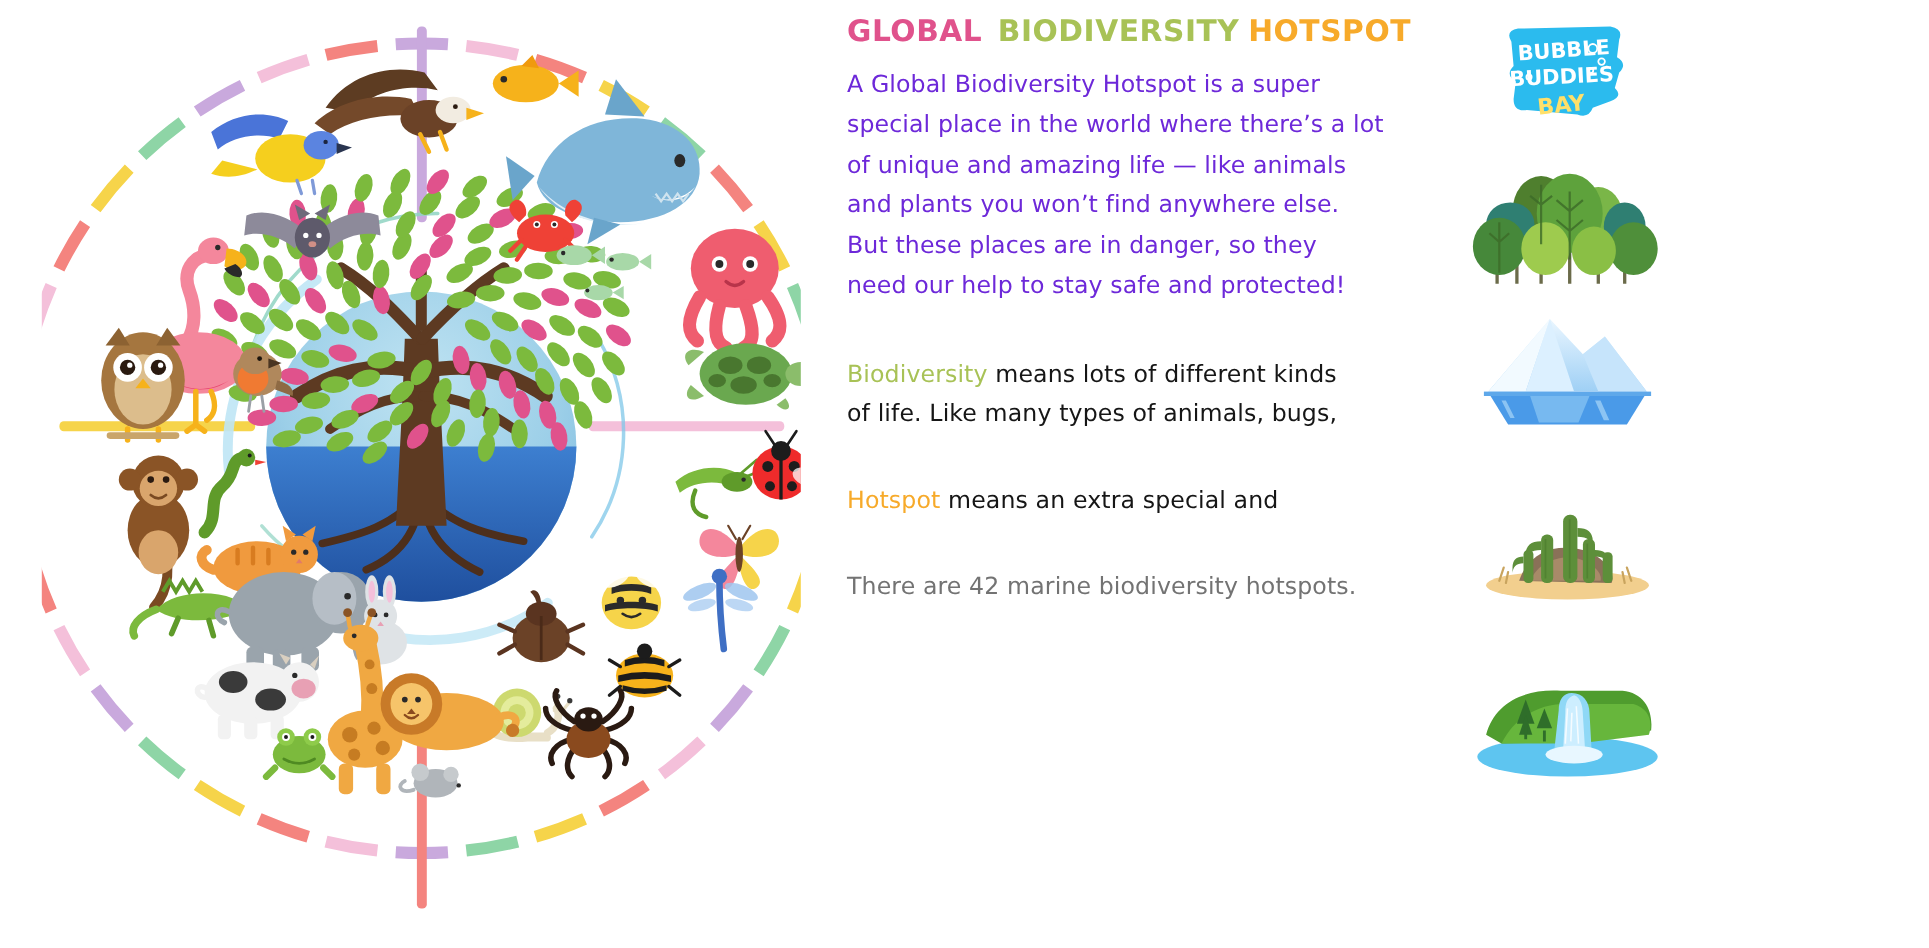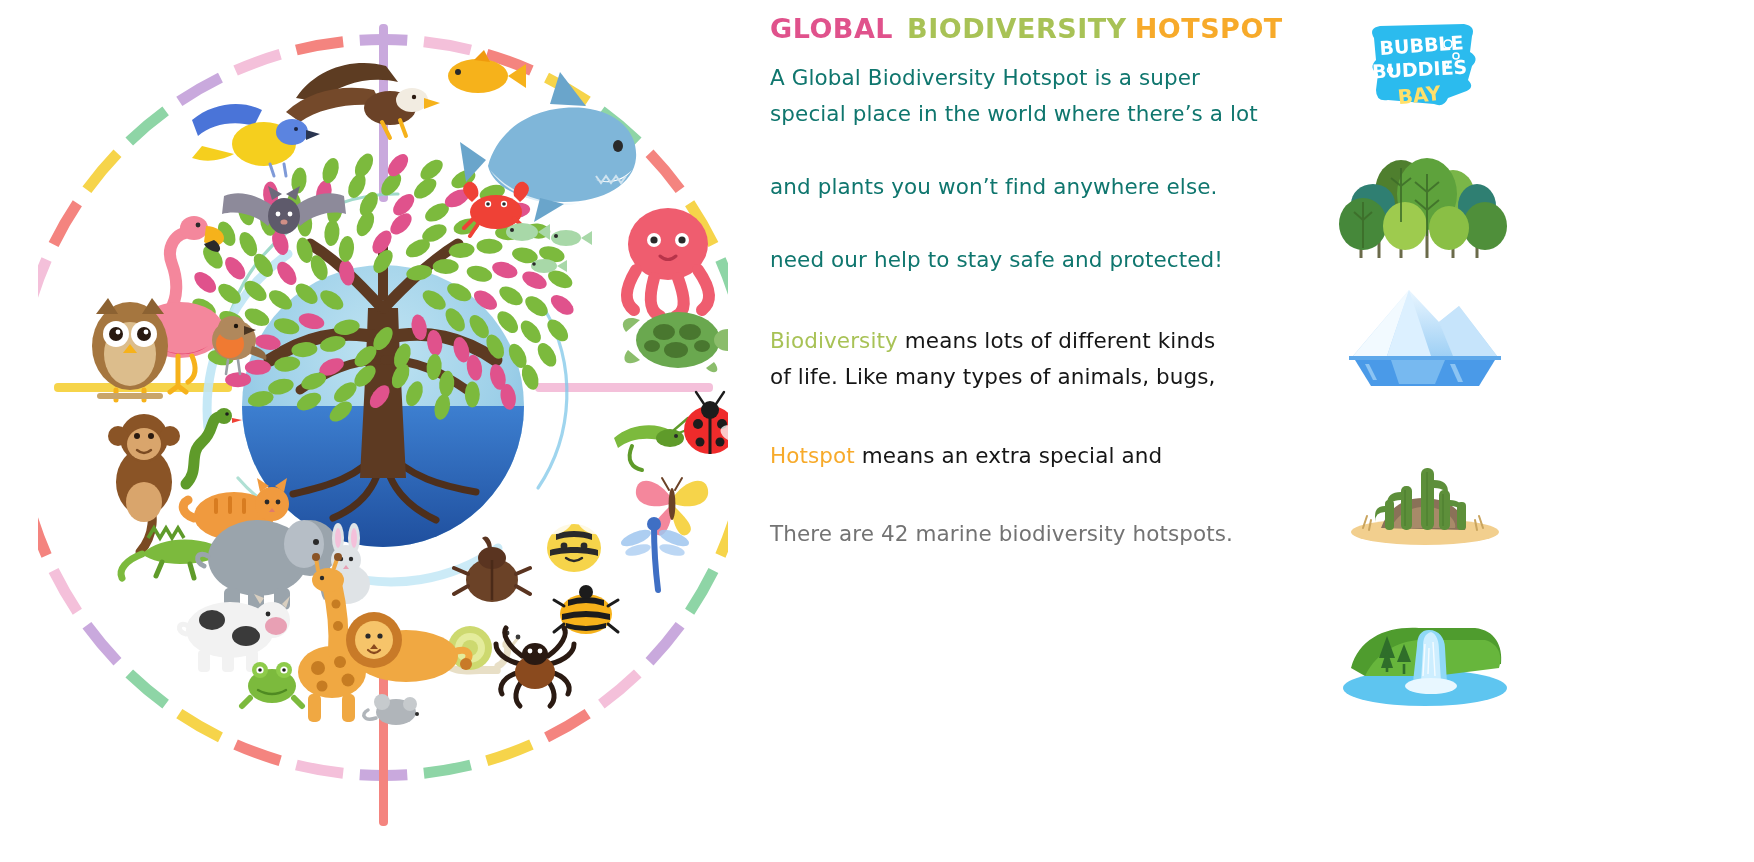--- a/index.html
+++ b/index.html
@@ -20,21 +20,21 @@
   .title{
     font-family:"DejaVu Sans","Liberation Sans",sans-serif;
     font-weight:bold;font-size:27px;letter-spacing:.5px;
     white-space:nowrap;line-height:1.1;margin:0 0 16px 0;
   }
   .title .w1{color:#e0528c;}
   .title .w2{color:#a8c256;margin-left:14px;}
   .title .w3{color:#f7aa2a;margin-left:8px;}
 
   .lead{
-    color:#0f766e;font-size:21.5px;line-height:36.5px;
+    color:#6d28d9;font-size:21.5px;line-height:36.5px;
     margin:0 0 44px 0;letter-spacing:.1px;
   }
 
   .defn{font-size:21.5px;line-height:36.5px;color:#161616;margin:0 0 42px 0;letter-spacing:.1px;}
   .defn .kw-global{color:#e0528c;}
   .defn .kw-bio{color:#a8c256;}
   .defn .kw-hot{color:#f7aa2a;}
 
   .fact{color:#737373;font-size:21.5px;line-height:36px;margin:0;letter-spacing:.1px;}
 
@@ -678,23 +678,23 @@
 
   <div class="textcol">
 
     <h1 class="title">
       <span class="w1">GLOBAL</span><span class="w2">BIODIVERSITY</span><span class="w3">HOTSPOT</span>
     </h1>
 
     <p class="lead">
       <span>A Global Biodiversity Hotspot is a super</span><br>
       <span>special place in the world where there’s a lot</span><br>
-      <br>
+      <span>of unique and amazing life — like animals</span><br>
       <span>and plants you won’t find anywhere else.</span><br>
-      <br>
+      <span>But these places are in danger, so they</span><br>
       <span>need our help to stay safe and protected!</span>
     </p>
 
 
     <p class="defn">
       <span class="kw-bio">Biodiversity</span><span> means lots of different kinds</span><br>
       <span>of life. Like many types of animals, bugs,</span><br>
     </p>
 
     <p class="defn">

